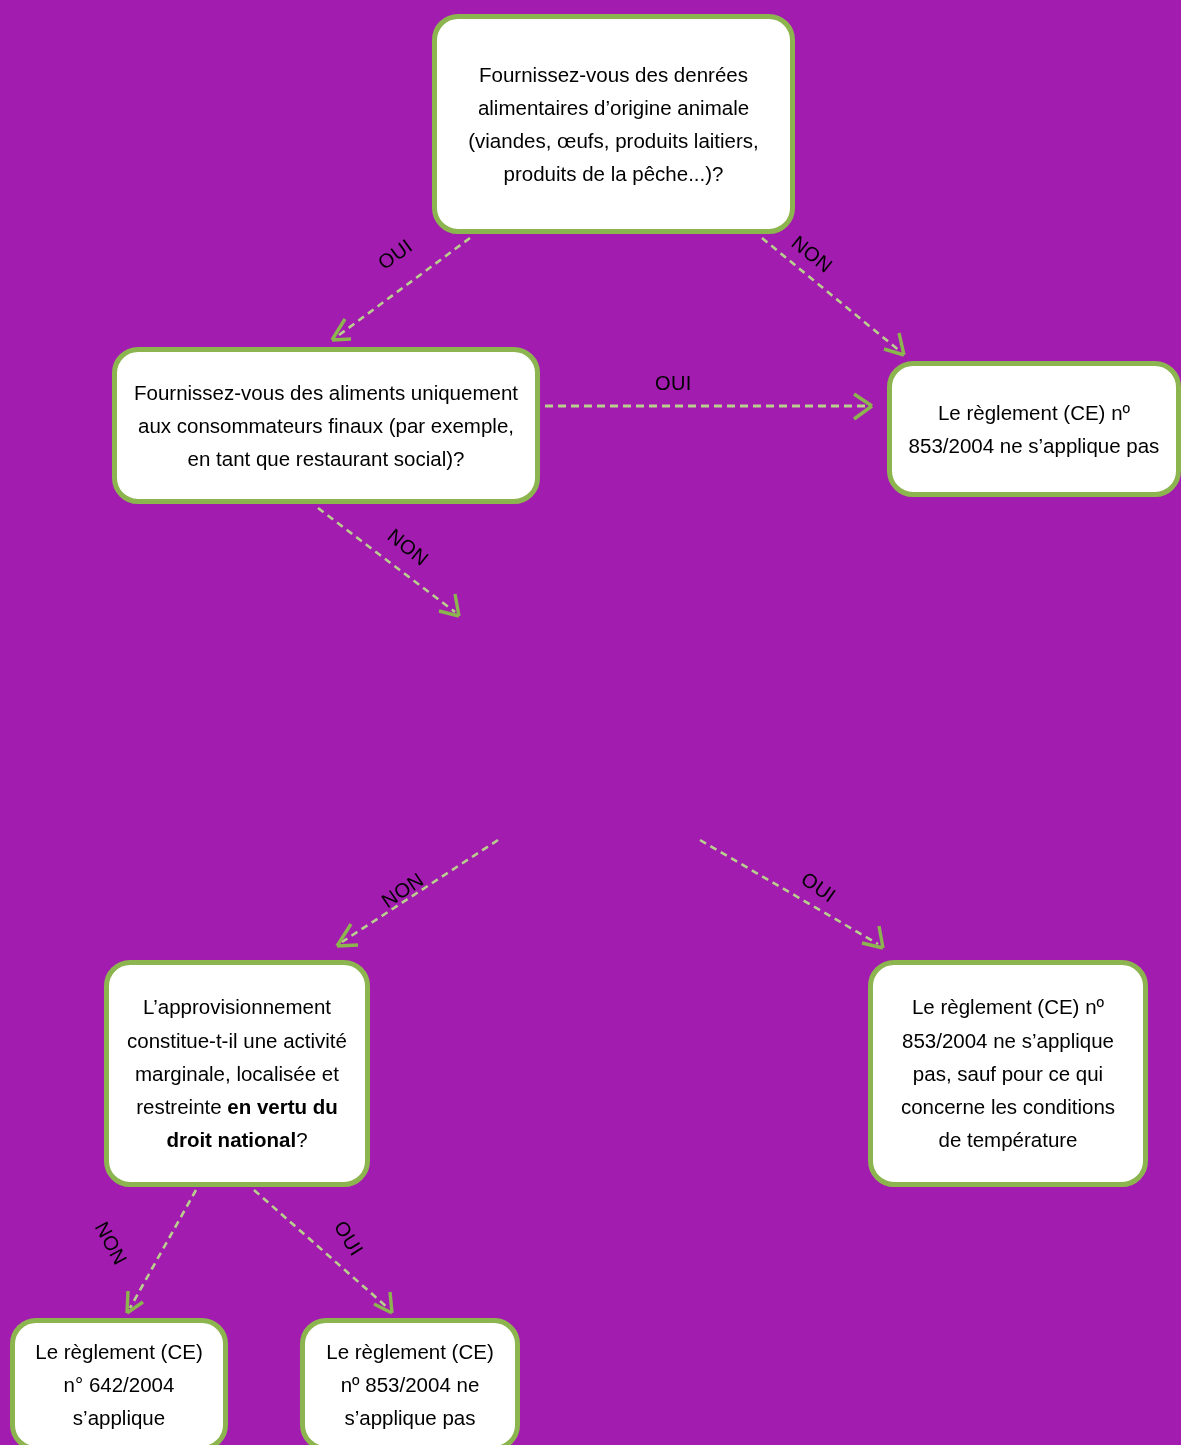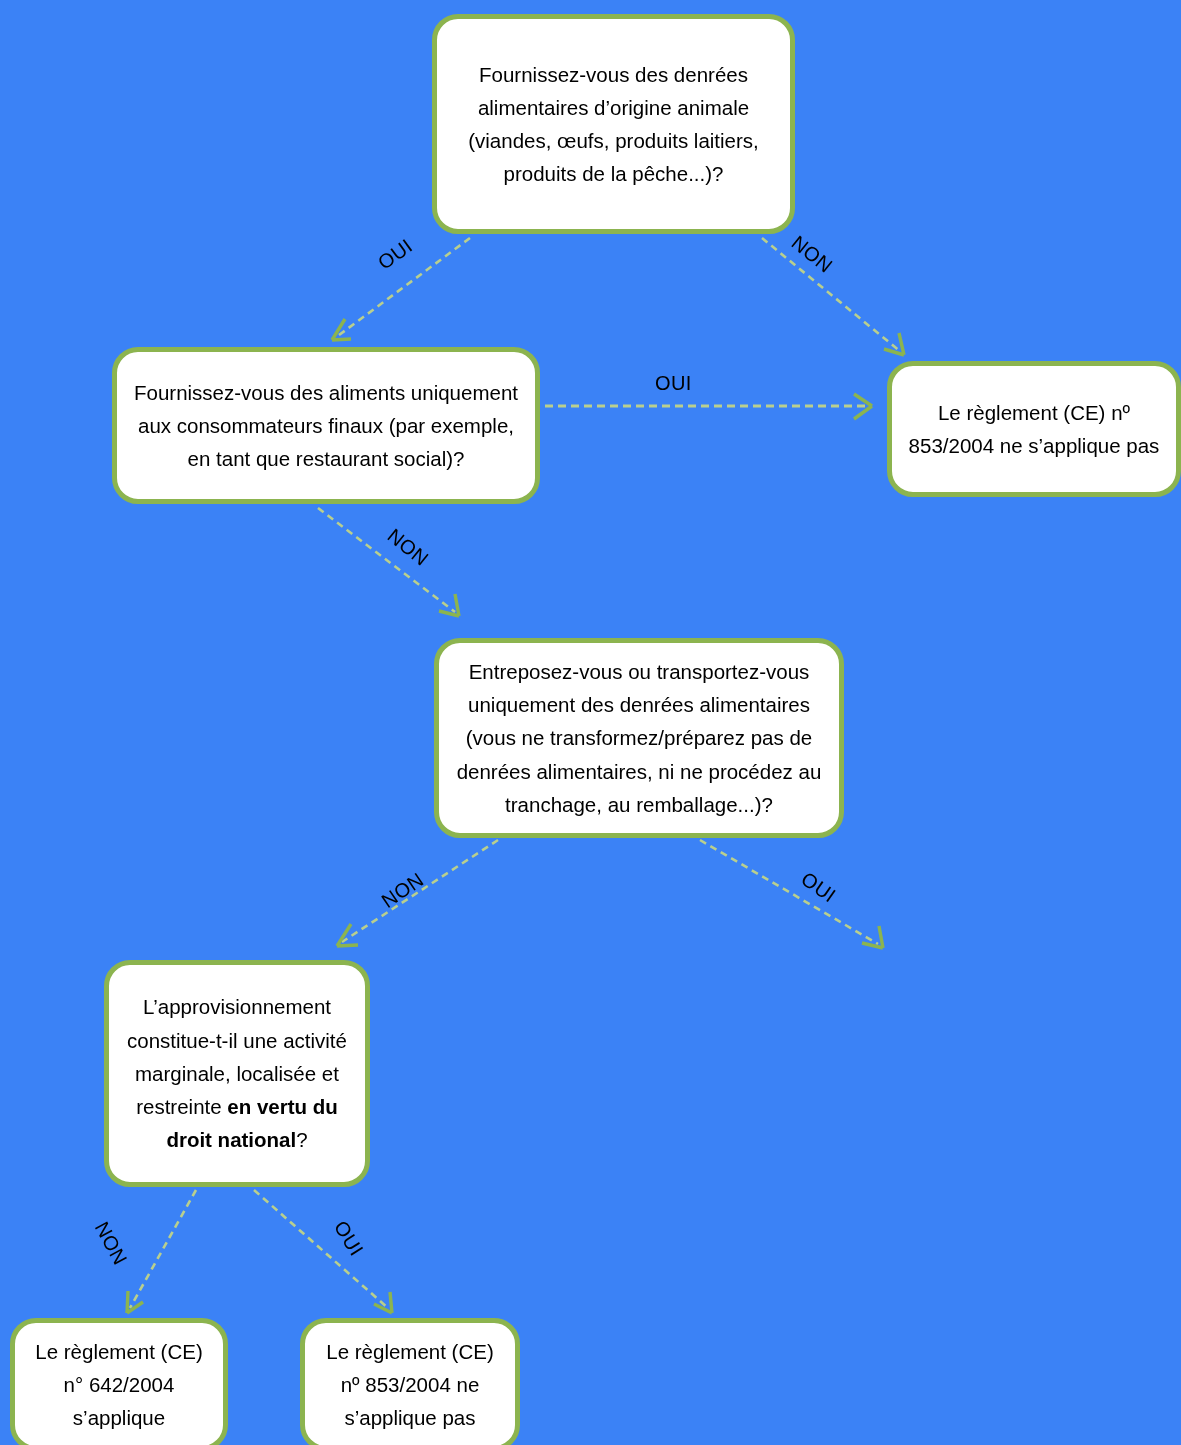--- a/index.html
+++ b/index.html
@@ -7,21 +7,21 @@
     padding: 0;
     background: #ffffff;
   }
   body {
     font-family: "Liberation Sans", sans-serif;
   }
   #canvas {
     position: relative;
     width: 1181px;
     height: 1445px;
-    background: #3b82f6;
+    background: #a21caf;
     overflow: hidden;
   }
   #edge-layer {
     position: absolute;
     left: 0;
     top: 0;
     width: 1181px;
     height: 1445px;
     pointer-events: none;
   }
@@ -112,28 +112,28 @@
   </div>
 
   <div class="node" style="left:112px; top:347px; width:428px; height:157px;">
     <span class="txt">Fournissez-vous des aliments uniquement aux consommateurs finaux (par exemple, en tant que restaurant social)?</span>
   </div>
 
   <div class="node" style="left:887px; top:361px; width:294px; height:136px;">
     <span class="txt">Le règlement (CE) nº 853/2004 ne s’applique pas</span>
   </div>
 
-  <div class="node" style="left:434px; top:638px; width:410px; height:200px;">
-    <span class="txt">Entreposez-vous ou transportez-vous uniquement des denrées alimentaires (vous ne transformez/préparez pas de denrées alimentaires, ni ne procédez au tranchage, au remballage...)?</span>
-  </div>
 
   <div class="node" style="left:104px; top:960px; width:266px; height:227px;justify-content:flex-end;">
     <span class="txt"><span>L’approvisionnement constitue-t-il une activité marginale, localisée et restreinte </span><b>en vertu du droit national</b><span>?</span></span>
   </div>
 
+  <div class="node" style="left:868px; top:960px; width:280px; height:227px;">
+    <span class="txt">Le règlement (CE) nº 853/2004 ne s’applique pas, sauf pour ce qui concerne les conditions de température</span>
+  </div>
 
   <div class="node" style="left:10px; top:1318px; width:218px; height:133px;">
     <span class="txt">Le règlement (CE) n° 642/2004 s’applique</span>
   </div>
 
   <div class="node" style="left:300px; top:1318px; width:220px; height:133px;">
     <span class="txt">Le règlement (CE) nº 853/2004 ne s’applique pas</span>
   </div>
 
   <div class="edge-label" style="left:377px; top:243px; transform: rotate(-36deg);">OUI</div>

